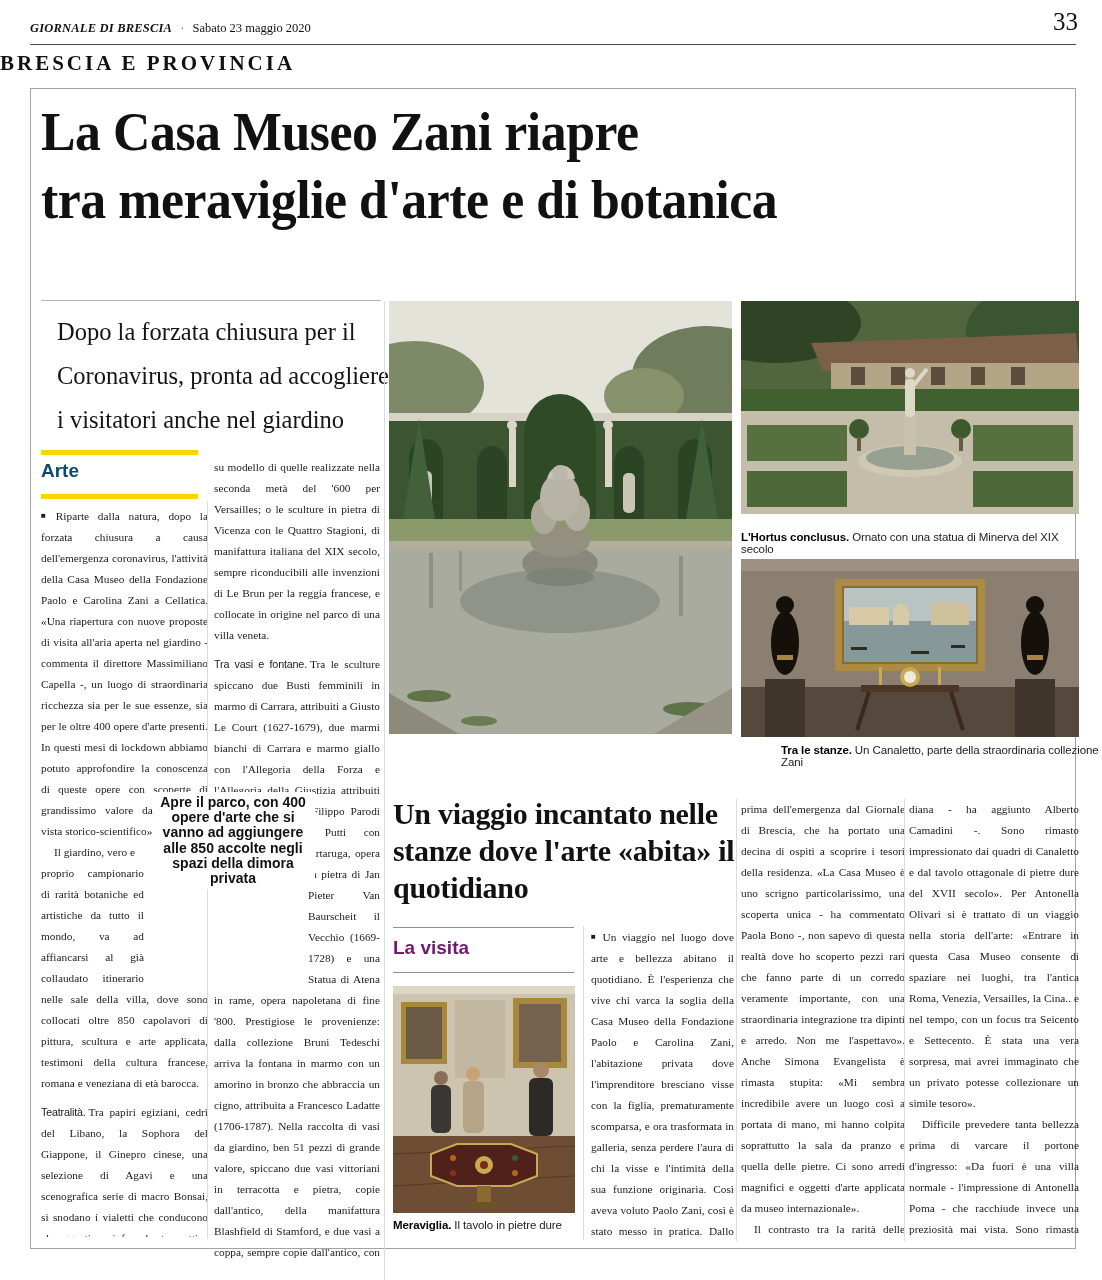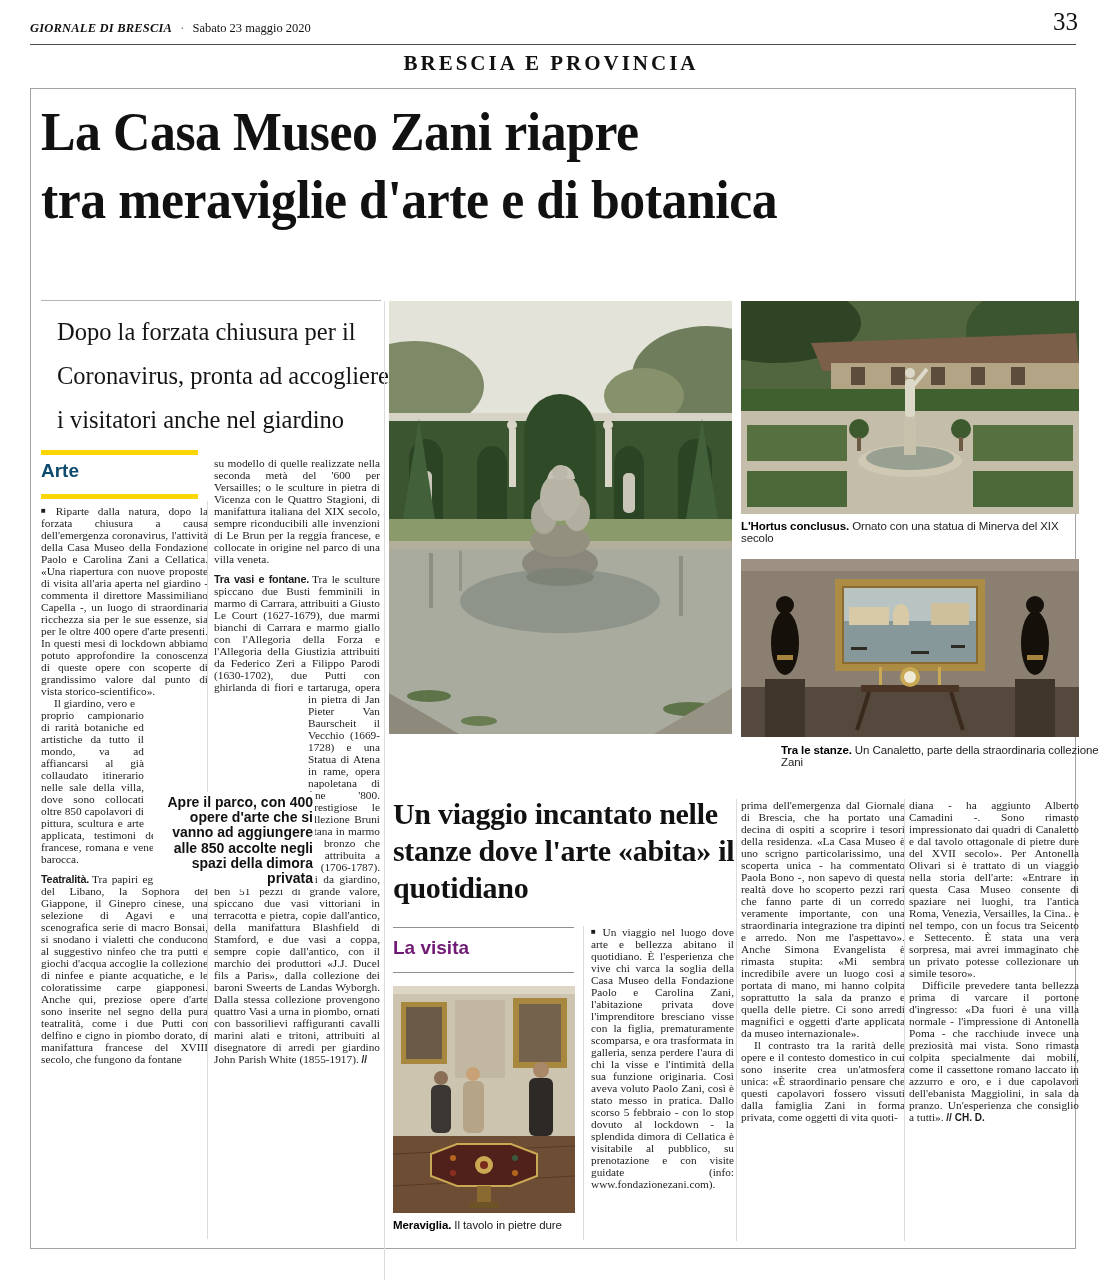--- a/index.html
+++ b/index.html
@@ -7,67 +7,67 @@
   .page{position:relative;width:1102px;height:1280px;background:#fff;overflow:hidden;
         font-family:"Liberation Serif","DejaVu Serif",serif;color:#1a1a1a}
   .abs{position:absolute}
 
   
   .masthead{left:30px;top:21px;font-size:12.5px;color:#111;white-space:nowrap}
   .paper{font-weight:bold;font-style:italic;letter-spacing:.2px}
   .msep{color:#666;margin:0 5px}
   .pageno{right:24px;top:8px;font-size:25px;color:#111}
   .toprule{left:30px;top:44px;width:1046px;height:1px;background:#4a4a4a}
-  .section-title{left:0;top:51px;width:100%;text-align:center;font-weight:bold;
+  .section-title{left:0;top:51px;width:100%;text-align:left;font-weight:bold;
                  font-size:21px;letter-spacing:3px;color:#111}
 
   
   .artbox{left:30px;top:88px;width:1046px;height:1161px;border:1px solid #a3a3a3;background:#fff}
   .artbox > *{position:absolute}
 
   .hl{left:10px;white-space:nowrap;font-weight:bold;font-size:54px;letter-spacing:-.5px;
       transform:scaleX(.96);transform-origin:0 0;color:#111}
   .hl1{top:12px}.hl2{top:80px}
 
   .deckrule{left:10px;top:211px;width:340px;height:1px;background:#b5b5b5}
   .deck{left:26px;top:221px;width:344px;font-size:24.5px;line-height:44px;color:#151515}
 
   .kbar{left:10px;width:157px;height:5px}
   .kbar1{top:361px}.kbar2{top:405px}
   .kicker{left:10px;top:371px;font-family:"Liberation Sans","DejaVu Sans",sans-serif;
           font-weight:bold;font-size:19px;color:#0c4a6e}
 
-  .bodycol{font-size:11.3px;line-height:12px;text-align:justify;color:#1c1c1c;
+  .bodycol{font-size:11.3px;line-height:21px;text-align:justify;color:#1c1c1c;
            overflow:hidden;hyphens:auto;-webkit-hyphens:auto}
   .col1{left:10px;top:416px;width:167px;height:732px}
   .col2{left:183px;top:368px;width:166px;height:802px}
   .ind{text-indent:13px}
   .sect{margin-top:8px}
-  .lead{font-weight:bold;font-family:"Liberation Sans","DejaVu Sans",sans-serif;
+  .lead{font-weight:normal;font-family:"Liberation Sans","DejaVu Sans",sans-serif;
         font-size:10.8px;letter-spacing:-.2px;margin-right:3px}
   .blt{font-size:8px;vertical-align:2px;margin-right:4px}
   .endm{font-weight:bold;font-family:"Liberation Sans","DejaVu Sans",sans-serif;font-size:10px}
   .by{font-weight:bold;font-family:"Liberation Sans","DejaVu Sans",sans-serif;font-size:10px}
   .sp-r{float:right;width:58px;height:108px;margin:2px 0 2px 6px}
   .sp-l{float:left;width:88px;height:108px;margin:2px 6px 2px 0}
 
   .pq{left:122px;top:703px;width:162px;background:#fff;padding:3px 2px 3px 0;z-index:5;
       font-family:"Liberation Sans","DejaVu Sans",sans-serif;font-weight:bold;
-      font-size:14px;line-height:15.2px;color:#111;text-align:right}
+      font-size:14px;line-height:15.2px;color:#111;text-align:center}
 
   .ph{overflow:hidden;background:#ddd}
   .ph1{left:358px;top:212px;width:343px;height:433px}
   .ph2{left:710px;top:212px;width:338px;height:213px}
   .ph3{left:710px;top:470px;width:338px;height:178px}
   .ph4{left:362px;top:897px;width:182px;height:227px}
   .cap{font-family:"Liberation Sans","DejaVu Sans",sans-serif;font-size:11.5px;
        letter-spacing:-.1px;color:#222}
   .cap .cl{font-weight:bold;color:#000;margin-right:3px}
   .cap1{left:358px;top:651px;width:343px}
-  .cap2{left:710px;top:431px;width:338px}
+  .cap2{left:710px;top:442px;width:338px}
   .cap3{left:750px;top:655px;width:338px}
   .cap4{left:362px;top:1130px;width:210px}
 
   .hl2nd{left:362px;top:706px;width:354px;font-weight:bold;font-size:30px;
          line-height:37px;letter-spacing:-.3px;color:#111}
   .lvrule{left:362px;width:181px;height:1px;background:#8f8f8f}
   .lvr1{top:838px}.lvr2{top:883px}
   .kicker2{left:362px;top:848px;font-family:"Liberation Sans","DejaVu Sans",sans-serif;
            font-weight:bold;font-size:19px;color:#701a75}
 

